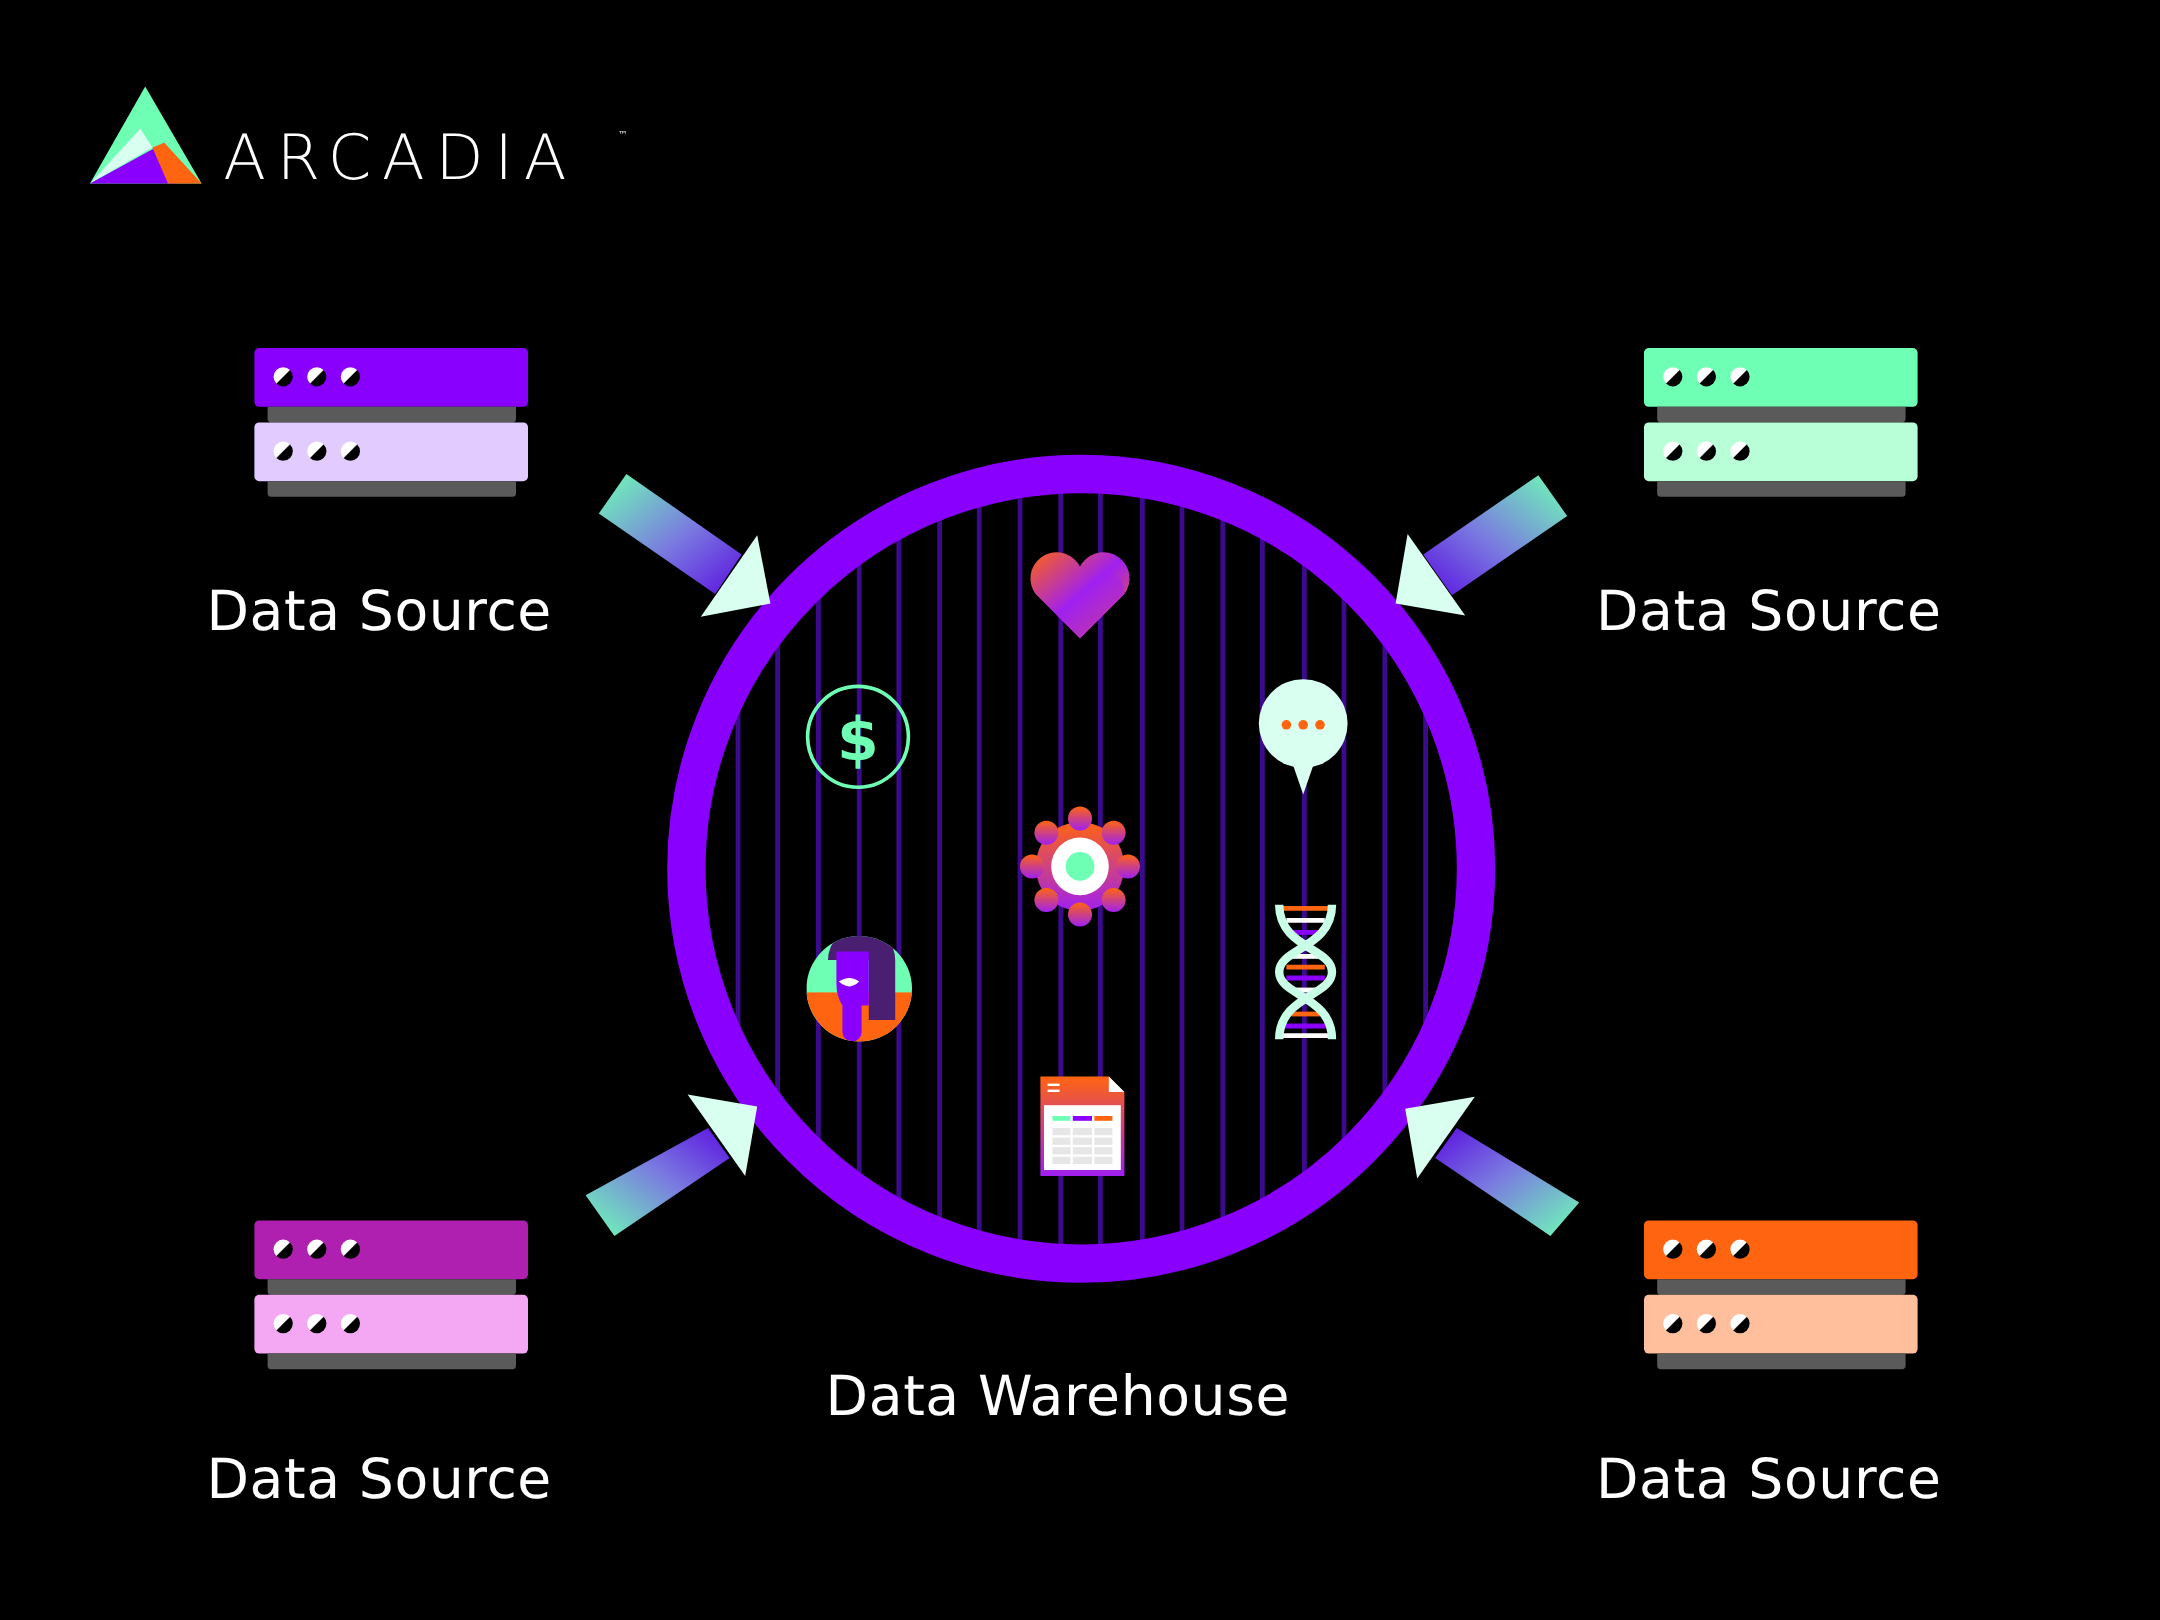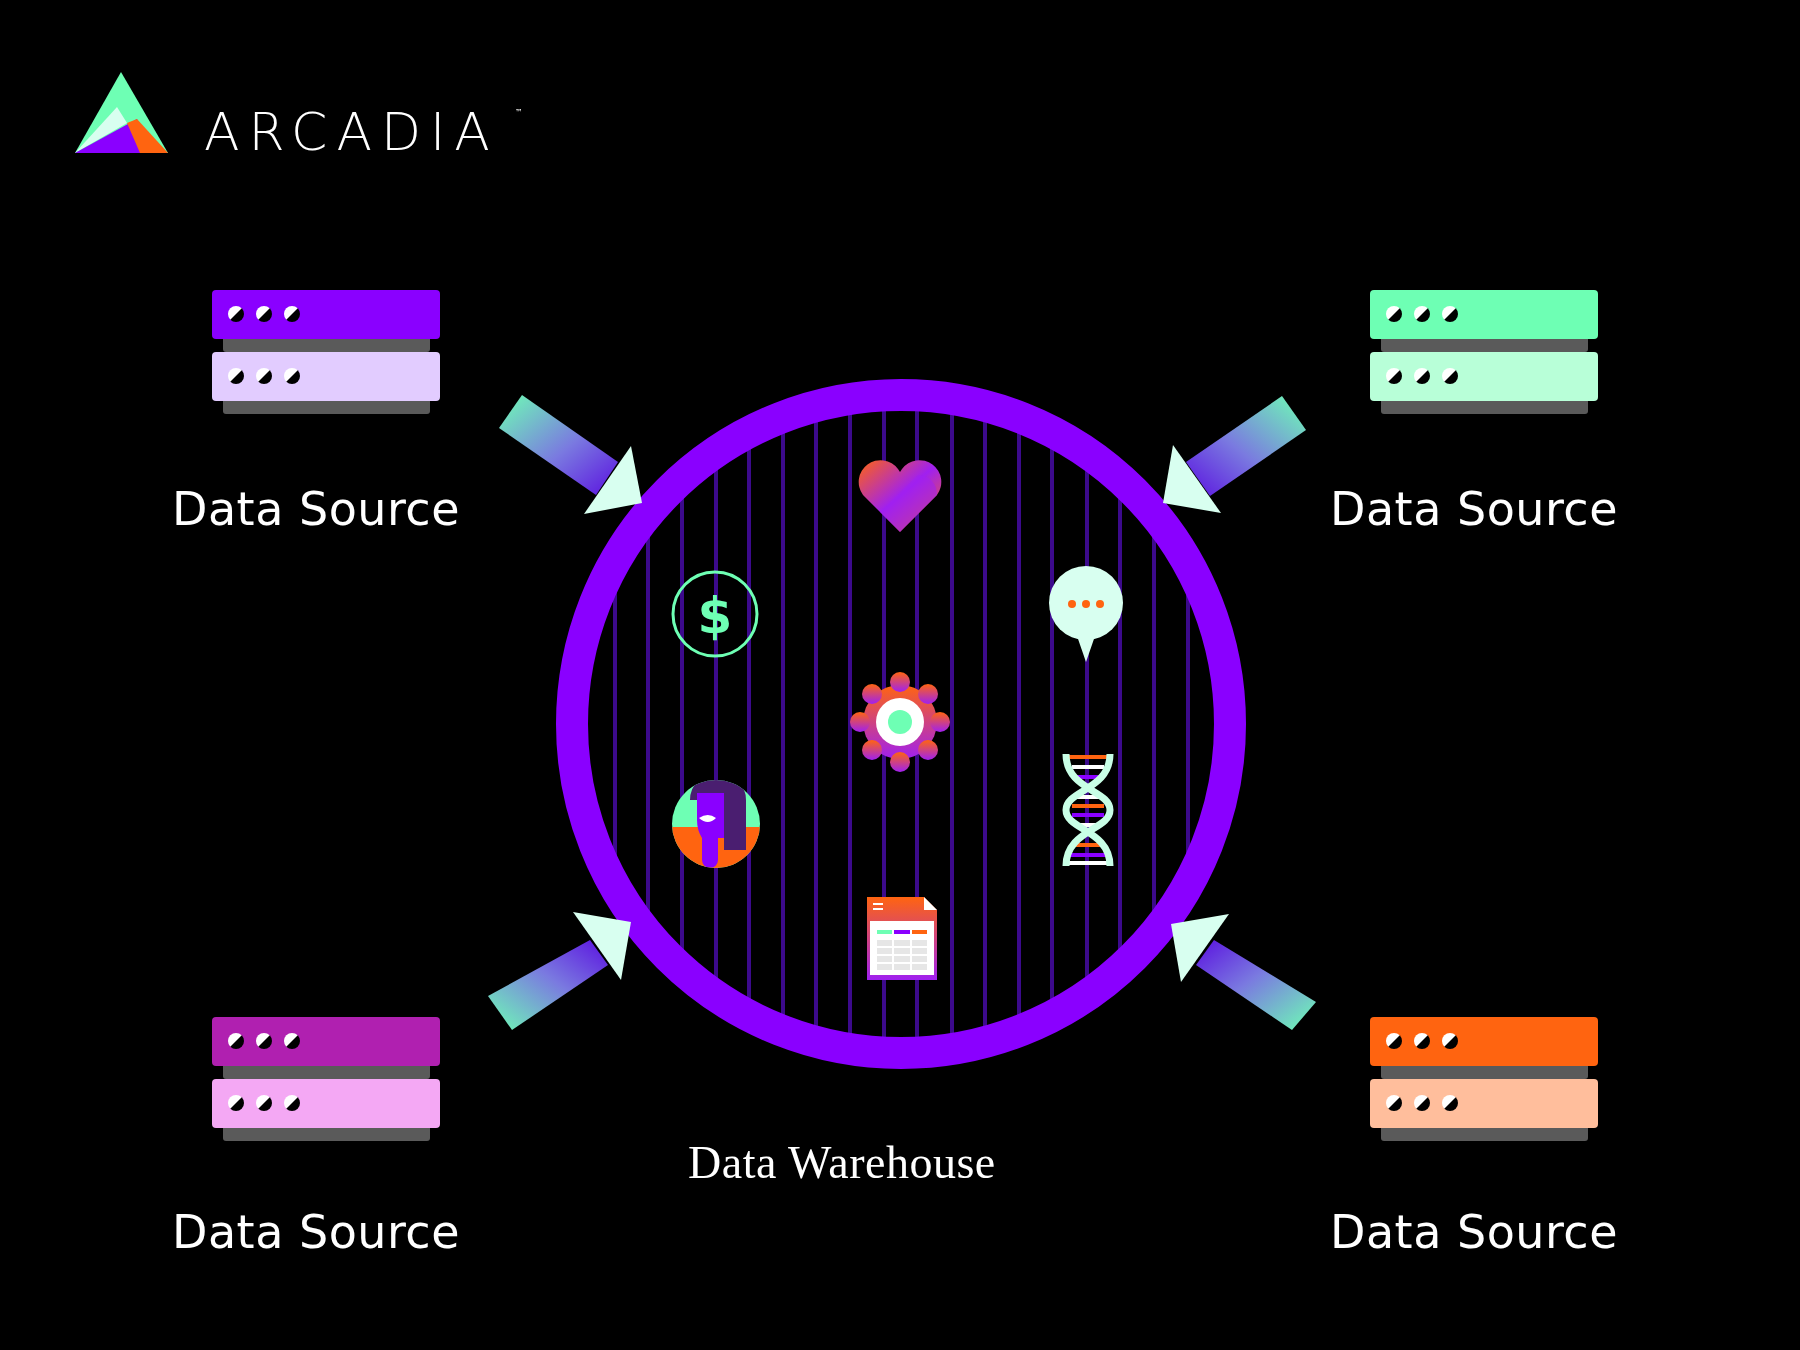--- a/index.html
+++ b/index.html
@@ -1,17 +1,17 @@
 <!DOCTYPE html>
 <html><head>
 <meta charset="utf-8">
 <style>
   html, body { margin:0; padding:0; background:#000; }
   body { width:1800px; height:1350px; position:relative; overflow:hidden; font-family:"DejaVu Sans","Liberation Sans",sans-serif; }
-  .logo-text { position:absolute; left:186px; top:104px; color:#fff; font-family:"DejaVu Sans",sans-serif; font-size:52px; font-weight:300; letter-spacing:9px; line-height:56px;margin-left:18px; }
+  .logo-text { position:absolute; left:186px; top:104px; color:#fff; font-family:"DejaVu Sans",sans-serif; font-size:52px; font-weight:300; letter-spacing:9px; line-height:56px; }
   .logo-tm { position:absolute; left:515px; top:108px; color:#fff; font-size:8px; font-family:"DejaVu Sans",sans-serif; }
   .server { position:absolute; width:228px; height:124px; }
   .server .bar { position:absolute; left:0; width:228px; height:49px; border-radius:4px; }
   .server .bar.top { top:0; }
   .server .bar.bottom { top:62px; }
   .server .shelf { position:absolute; left:11px; width:207px; height:13px; background:#5a5a5a; border-radius:0 0 3px 3px; }
   .server .shelf.s1 { top:49px; }
   .server .shelf.s2 { top:111px; }
   .server .dots { position:absolute; left:16px; top:16px; display:flex; gap:12px; }
   .server .bar.bottom .dots { top:16px; }
@@ -277,13 +277,13 @@
     <div class="dots">
         <span class="dot"></span>
         <span class="dot"></span>
         <span class="dot"></span>
       </div>
   </div>
   <div class="shelf s2"></div>
 </div>
 <div class="label" style="left:1330px; top:1191px;">Data Source</div>
 
-<div class="label" style="left:688px; top:1122px;font-family:Liberation Serif, serif;">Data Warehouse</div>
+<div class="label" style="left:688px; top:1122px;">Data Warehouse</div>
 
 </body></html>

